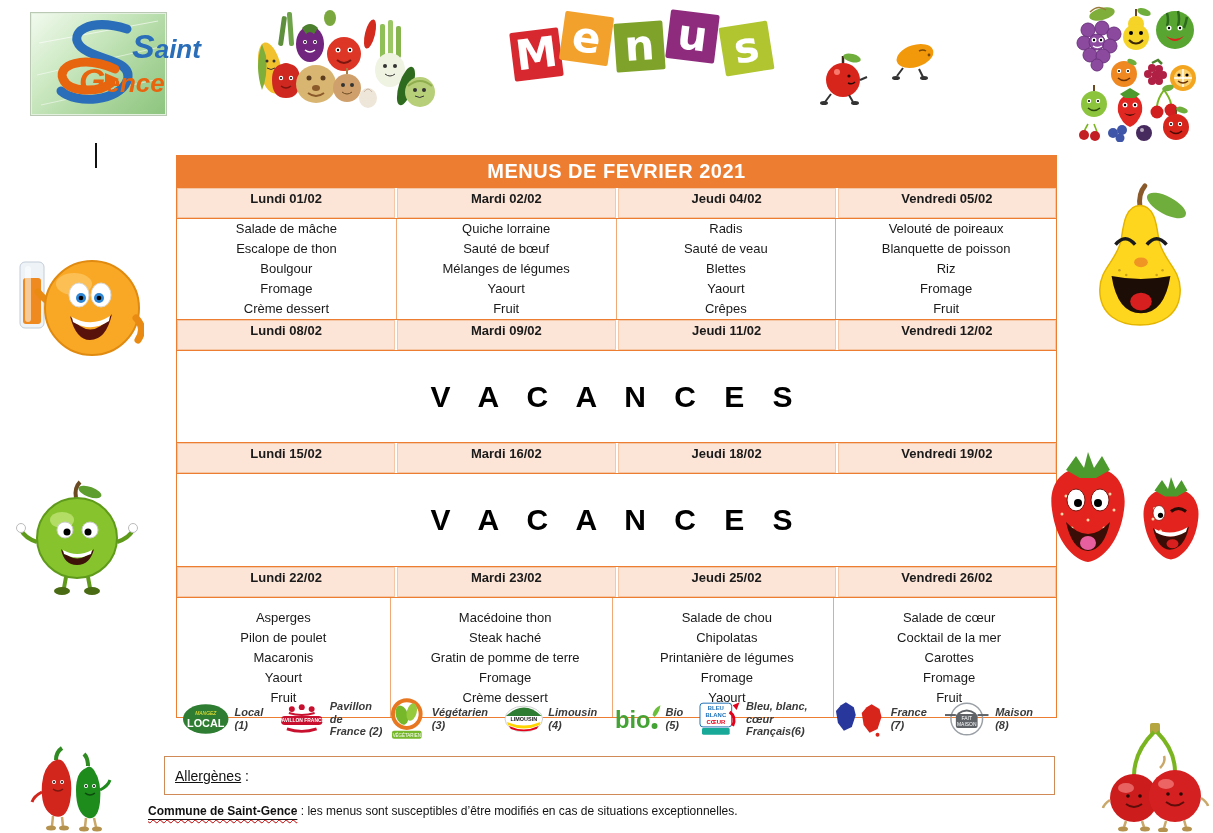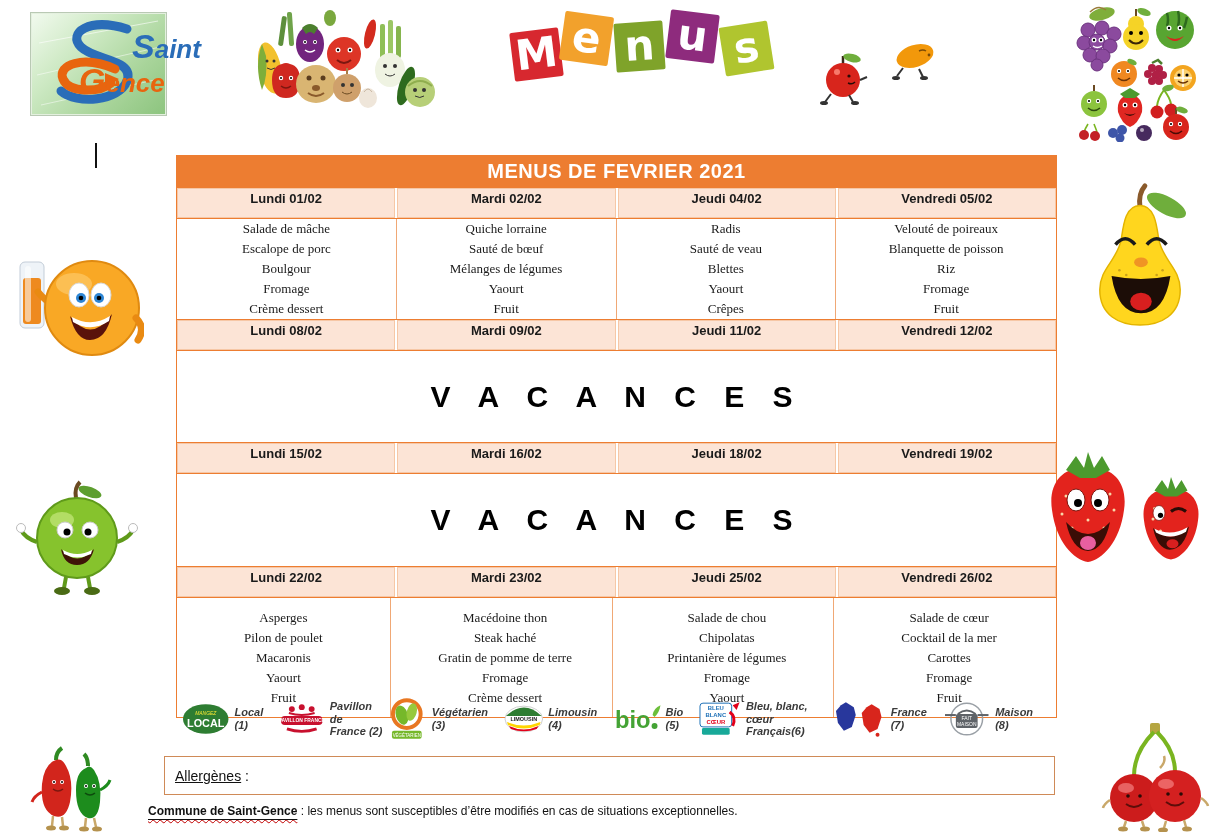--- a/index.html
+++ b/index.html
@@ -45,21 +45,21 @@
     display:grid;grid-template-columns:repeat(4,1fr);gap:2px;background:#fff;
     border-top:1px solid #ED7D31;border-bottom:1px solid #ED7D31;
   }
   .day-cell{
     background:#FCE4D6;font-weight:bold;font-size:13px;text-align:center;
     padding:3px 0 12px 0;box-shadow:inset 0 0 0 1px #f6c7a6;
   }
   .row-menu{display:grid;grid-template-columns:repeat(4,1fr);}
   .menu-cell{
     border-right:1px solid #f0a875;font-size:13px;text-align:center;
-    display:flex;flex-direction:column;align-items:center;justify-content:center;font-family:Liberation Serif, serif;
+    display:flex;flex-direction:column;align-items:center;justify-content:center;
   }
   .menu-cell:last-child{border-right:none;}
   .menu-cell div{line-height:20px;}
   .row-menu-1{height:100px;}
   .row-menu-2{height:119px;gap:8px;}
   .row-vac{height:91px;display:flex;align-items:center;justify-content:center;}
   .row-vac.v2{height:92px;}
   .vac-text{font-size:30px;font-weight:bold;letter-spacing:10px;color:#000;}
 
   
@@ -432,21 +432,21 @@
 
   <div class="row-days">
     <div class="day-cell">Lundi 01/02</div>
     <div class="day-cell">Mardi 02/02</div>
     <div class="day-cell">Jeudi 04/02</div>
     <div class="day-cell">Vendredi 05/02</div>
   </div>
   <div class="row-menu row-menu-1">
     <div class="menu-cell">
         <div>Salade de mâche</div>
-        <div>Escalope de porc</div>
+        <div>Escalope de thon</div>
         <div>Boulgour</div>
         <div>Fromage</div>
         <div>Crème dessert</div>
       </div>
     <div class="menu-cell">
         <div>Quiche lorraine</div>
         <div>Sauté de bœuf</div>
         <div>Mélanges de légumes</div>
         <div>Yaourt</div>
         <div>Fruit</div>

